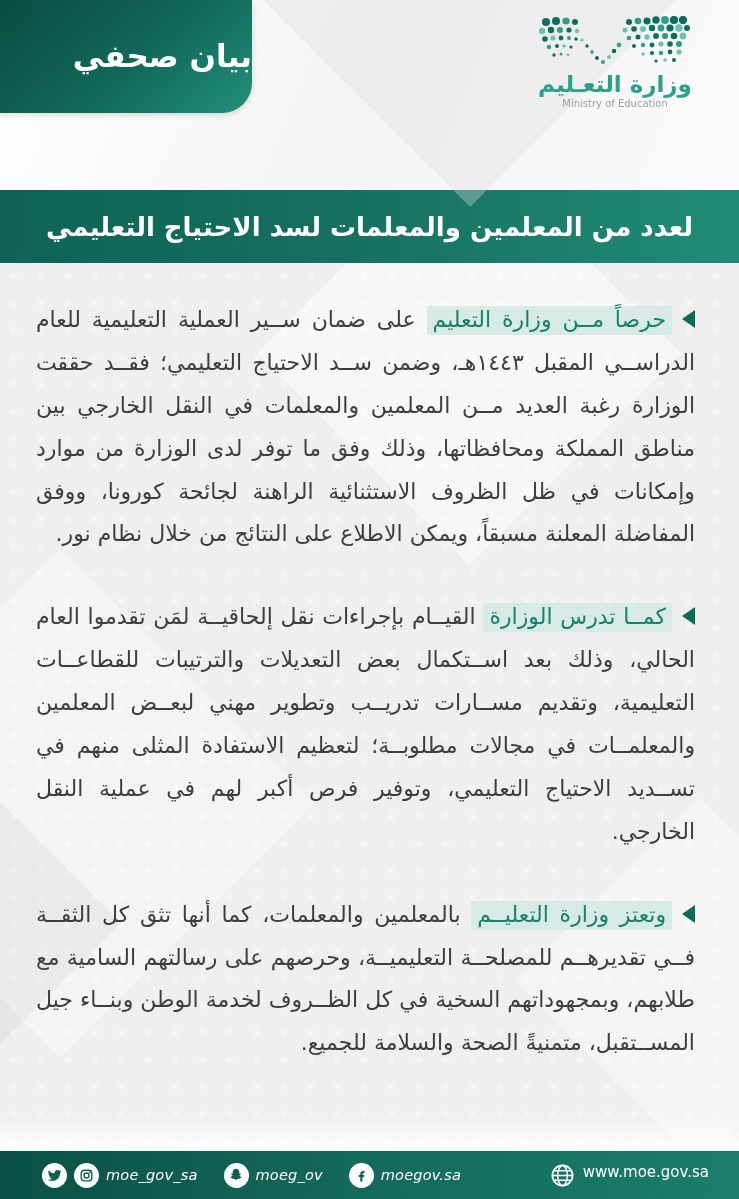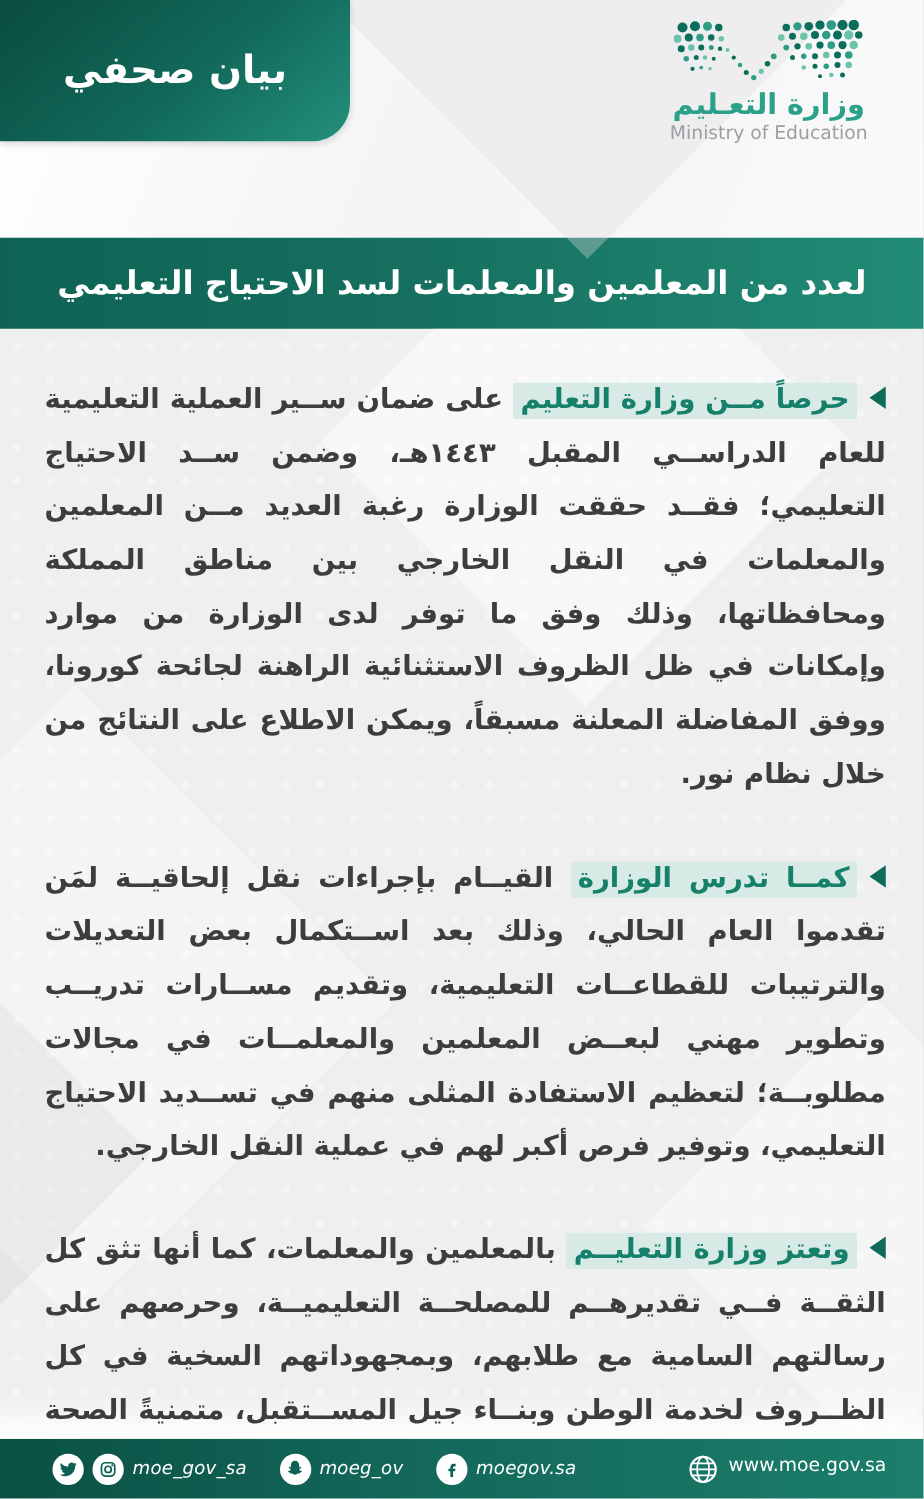--- a/index.html
+++ b/index.html
@@ -2,48 +2,48 @@
 <html lang="ar"><head>
 <meta charset="utf-8">
 <style>
   html,body{margin:0;padding:0;}
   body{font-family:"DejaVu Sans", sans-serif; background:#d8d8d8;}
   .page{width:739px;height:1199px;margin:0 auto;display:flex;flex-direction:column;overflow:hidden;background:#efeff0;position:relative;}
 
   
   .top{position:relative;height:190px;background:linear-gradient(112deg,#ffffff 0%,#f4f4f5 48%,#fafafa 100%);flex:none;}
   .top-deco{position:absolute;width:420px;height:420px;top:-300px;left:260px;background:rgba(220,222,224,.35);transform:rotate(45deg);}
-  .badge{position:absolute;top:0;left:0;width:280px;height:113px;border-radius:0 0 30px 0;
+  .badge{position:absolute;top:0;left:0;width:252px;height:113px;border-radius:0 0 30px 0;
          background:linear-gradient(140deg,#0a4c40 0%,#11695a 55%,#23907b 100%);
-         color:#fff;display:flex;flex-direction:column;justify-content:center;align-items:center;gap:5px;direction:rtl;
+         color:#fff;display:flex;flex-direction:column;justify-content:center;gap:5px;direction:rtl;
          box-shadow:0 2px 6px rgba(0,0,0,.15);}
   .badge-title{font-size:31px;font-weight:bold;line-height:1;}
   .badge-date{font-size:23px;font-weight:bold;line-height:1;direction:rtl;}
   .logo{position:absolute;top:16px;right:34px;width:180px;text-align:center;direction:rtl;}
   .logo svg{display:block;margin:0 auto;}
   .logo-ar{color:#2ba18a;font-size:23px;font-weight:bold;margin-top:4px;line-height:1.1;}
-  .logo-en{color:#999fa3;font-size:15px;margin-top:2px;line-height:1;}
+  .logo-en{color:#999fa3;font-size:10px;margin-top:2px;line-height:1;}
   .title{position:absolute;bottom:8px;right:0;left:0;text-align:center;color:#1d8372;font-size:41px;font-weight:bold;direction:rtl;line-height:1.1;}
 
   
   .band{height:73px;flex:none;background:linear-gradient(90deg,#0e6354 0%,#166f5f 45%,#218c76 100%);
         color:#fff;display:flex;align-items:center;justify-content:center;font-size:26px;font-weight:bold;direction:rtl;}
 
   
   .page-body{flex:1;position:relative;padding:36px 30px 0 36px;direction:rtl;overflow:hidden;}
   .deco-dots{position:absolute;inset:0;background-image:radial-gradient(circle, rgba(255,255,255,.55) 3px, transparent 3.8px);
              background-size:27px 27px;opacity:.55;pointer-events:none;}
   .deco-diamond{position:absolute;background:rgba(255,255,255,.5);transform:rotate(45deg);pointer-events:none;}
   .dd1{width:300px;height:300px;top:-60px;right:120px;}
   .dd2{width:360px;height:360px;top:360px;left:-120px;background:rgba(255,255,255,.35);}
   .dd3{width:260px;height:260px;bottom:40px;right:-90px;background:rgba(255,255,255,.4);}
   .deco-tri{position:absolute;width:200px;height:200px;left:-120px;top:560px;background:rgba(60,60,60,.05);transform:rotate(45deg);pointer-events:none;}
   .bottom-fade{position:absolute;left:0;right:0;bottom:0;height:36px;background:linear-gradient(to top,#ffffff,rgba(255,255,255,0));pointer-events:none;}
-  .para{position:relative;z-index:2;font-size:22px;line-height:1.95;font-weight:bold;color:#3d3d3d;
-        text-align:justify;margin:0 0 40px 0;}
+  .para{position:relative;z-index:2;font-size:22px;line-height:1.95;font-weight:normal;color:#3d3d3d;
+        text-align:justify;margin:0 14px 40px 0;}
   .marker{display:inline-block;width:0;height:0;border-top:9px solid transparent;border-bottom:9px solid transparent;
           border-right:13px solid #0e6b59;margin-left:10px;vertical-align:-1px;}
   .hl{background:#d7eae5;color:#17806b;padding:1px 6px 3px;border-radius:2px;-webkit-box-decoration-break:clone;box-decoration-break:clone;}
 
   
   .foot{height:48px;flex:none;background:linear-gradient(90deg,#0a5044 0%,#13685a 45%,#1b7e6b 100%);
         display:flex;align-items:center;justify-content:space-between;padding:0 30px 0 42px;direction:ltr;}
   .social{display:flex;align-items:center;gap:26px;}
   .social-group{display:flex;align-items:center;gap:7px;font-style:italic;}
   .handle{color:#fff;font-size:14.5px;letter-spacing:.2px;}

